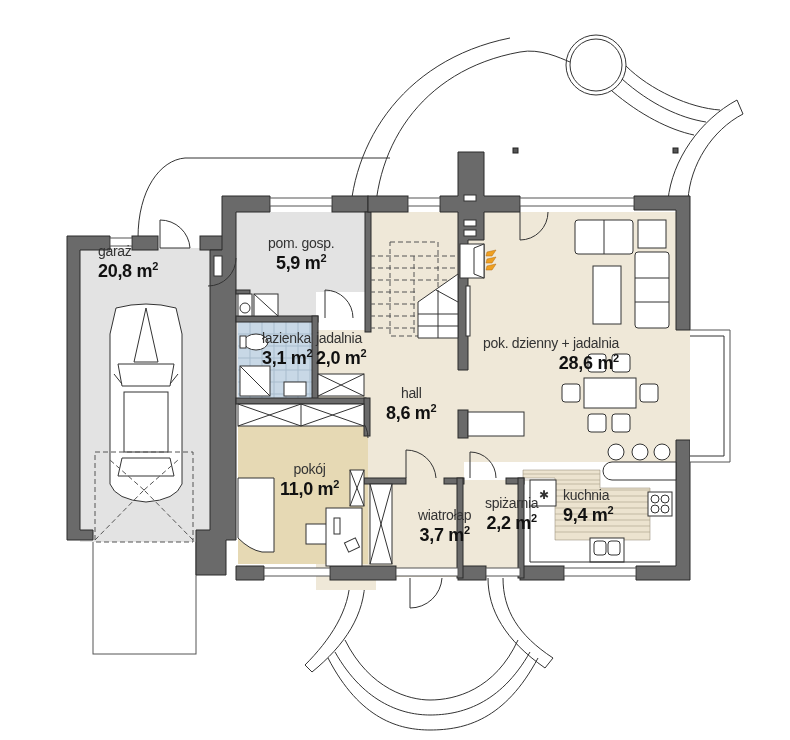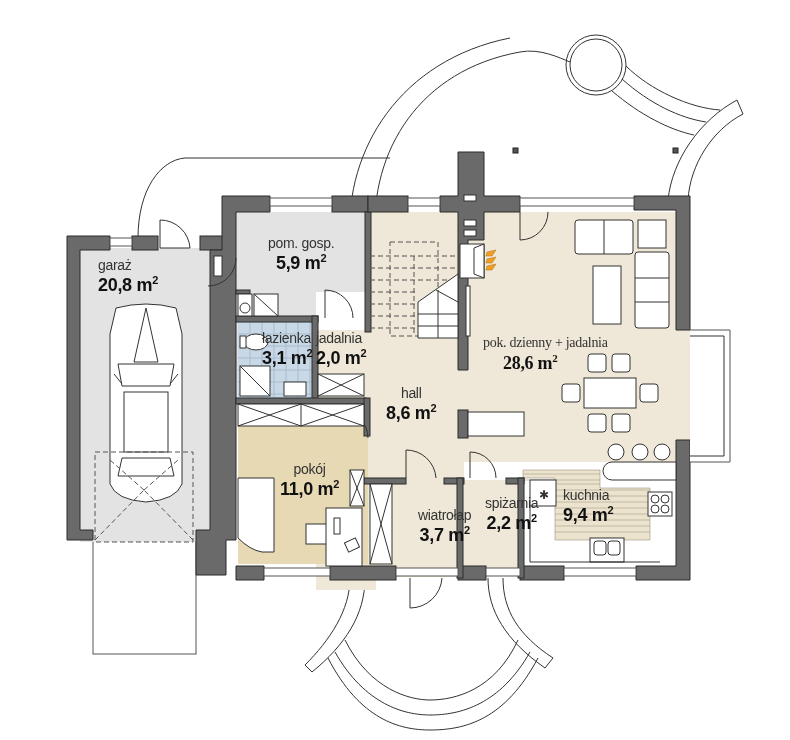--- a/index.html
+++ b/index.html
@@ -284,21 +284,21 @@
 
   <g>
     <rect class="dash" x="95" y="452" width="98" height="90"></rect>
     <line class="dash" x1="95" y1="540" x2="144" y2="490"></line>
     <line class="dash" x1="193" y1="540" x2="144" y2="490"></line>
     <line class="dash" x1="144" y1="490" x2="110" y2="460"></line>
     <line class="dash" x1="144" y1="490" x2="178" y2="460"></line>
   </g>
 </svg>
 
-<div class="lbl" style="left:98px; top:258px; text-align:left;">
+<div class="lbl" style="left:98px; top:244px; text-align:left;">
   <span class="name" style="text-align:left;">garaż</span>
   <span class="area"><span>20,8</span> <span>m</span><sup>2</sup></span>
 </div>
 
 <div class="lbl" style="left:268px; top:236px;">
   <span class="name">pom. gosp.</span>
   <span class="area"><span>5,9</span> <span>m</span><sup>2</sup></span>
 </div>
 
 <div class="lbl" style="left:262px; top:331px; text-align:left;">
@@ -309,21 +309,21 @@
 <div class="lbl" style="left:316px; top:331px; text-align:left;">
   <span class="name">jadalnia</span>
   <span class="area"><span>2,0</span> <span>m</span><sup>2</sup></span>
 </div>
 
 <div class="lbl" style="left:386px; top:386px;">
   <span class="name">hall</span>
   <span class="area"><span>8,6</span> <span>m</span><sup>2</sup></span>
 </div>
 
-<div class="lbl" style="left:483px; top:336px; text-align:left;font-family:Liberation Serif, serif;">
+<div class="lbl" style="left:483px; top:336px; text-align:right;">
   <span class="name">pok. dzienny + jadalnia</span>
   <span class="area" style="margin-left:20px;"><span>28,6</span> <span>m</span><sup>2</sup></span>
 </div>
 
 <div class="lbl" style="left:280px; top:462px;">
   <span class="name">pokój</span>
   <span class="area"><span>11,0</span> <span>m</span><sup>2</sup></span>
 </div>
 
 <div class="lbl" style="left:418px; top:508px;">

